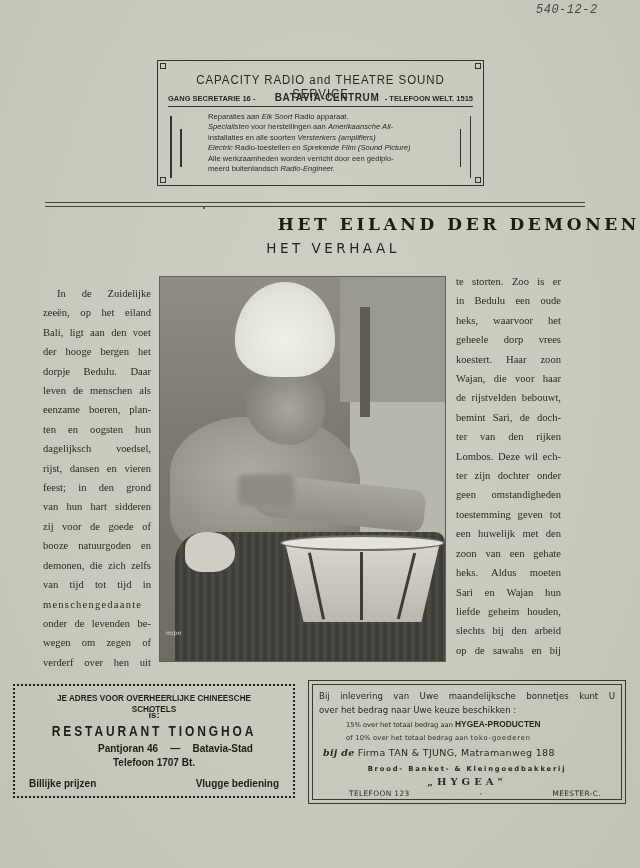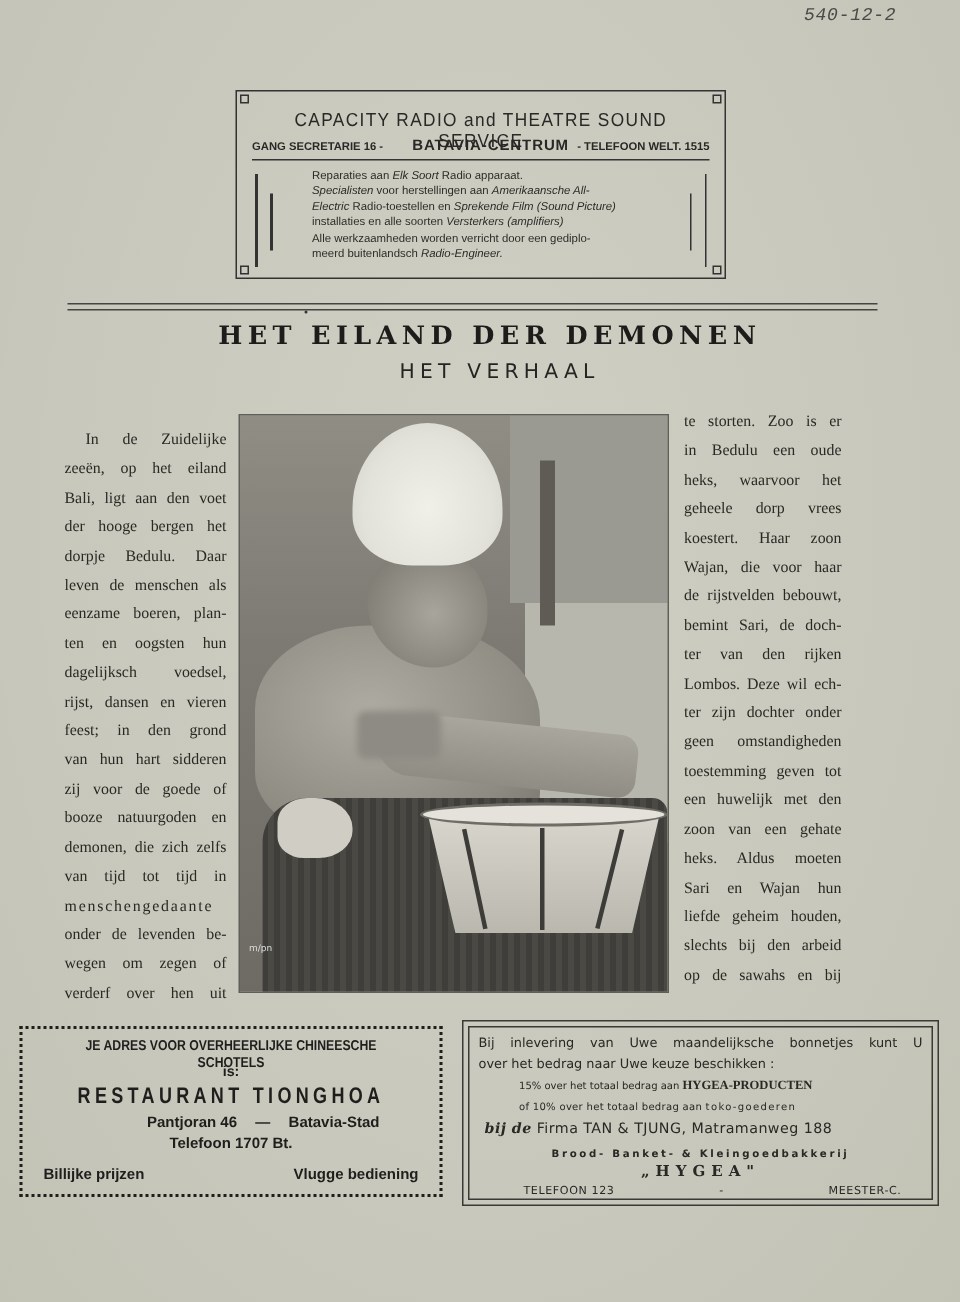--- a/index.html
+++ b/index.html
@@ -56,21 +56,21 @@
 
   
   .rule-double {
     position: absolute; left: 45px; width: 540px; top: 202px; height: 3px;
     border-top: 1px solid #444; border-bottom: 1.6px solid #444;
   }
   .rule-dot { position: absolute; left: 203px; top: 207px; width: 2px; height: 2px; background: #333; border-radius: 50%; }
 
   
   .headline {
-    position: absolute; left: 0; right: 13px; top: 214px; text-align: center;
+    position: absolute; left: 0; right: 0; top: 214px; text-align: right;
     font-family: "DejaVu Serif", serif; font-weight: bold; font-size: 17px; letter-spacing: 3.6px;
     color: #1d1c1a; padding-left: 26px;
   }
   .subhead {
     position: absolute; left: 0; right: 0; top: 240px; text-align: center;
     font-family: "DejaVu Sans", sans-serif; font-size: 13.5px; letter-spacing: 3.5px;
     color: #262422; padding-left: 26px;
   }
 
   
@@ -156,21 +156,21 @@
 
   .hygea-ad {
     position: absolute; left: 308px; top: 680px; width: 318px; height: 124px;
     border: 1.5px solid #3a3935; box-sizing: border-box;
     outline: 1px solid #3a3935; outline-offset: -5px;
     font-family: "DejaVu Sans", sans-serif; color: #2a2825;
   }
   .hygea-ad .intro { position: absolute; left: 10px; right: 10px; top: 8px; font-size: 8.6px; line-height: 14px; text-align: justify; text-align-last: justify; }
   .hygea-ad .intro .second { text-align-last: left; }
   .hygea-ad .pct1 { position: absolute; left: 37px; top: 38px; font-size: 6.7px; }
-  .hygea-ad .pct1 b { font-family: Liberation Serif, serif; font-size: 8.4px; margin-top: 34px; }
+  .hygea-ad .pct1 b { font-family: Liberation Sans, sans-serif; font-size: 8.4px; margin-top: 34px; }
   .hygea-ad .pct2 { position: absolute; left: 37px; top: 53px; font-size: 6.7px; letter-spacing: 0.2px; }
   .hygea-ad .pct2 .sp { letter-spacing: 0.9px; }
   .hygea-ad .firm { position: absolute; left: 14px; top: 66px; font-size: 9.5px; letter-spacing: 0.3px; }
   .hygea-ad .firm i { font-weight: bold; font-family: "DejaVu Serif", serif; }
   .hygea-ad .bakery { position: absolute; left: 0; right: 0; top: 84px; text-align: center; font-size: 6.8px; font-weight: bold; letter-spacing: 1.8px; }
   .hygea-ad .brand { position: absolute; left: 0; right: 0; top: 95px; text-align: center; font-size: 10px; font-weight: bold; letter-spacing: 4px; font-family: "DejaVu Serif", serif; }
   .hygea-ad .foot { position: absolute; left: 40px; right: 24px; top: 108px; display: flex; justify-content: space-between; font-size: 7.4px; letter-spacing: 0.4px; }
 </style>
 </head>
 <body>
@@ -190,22 +190,22 @@
     <span class="city">BATAVIA-CENTRUM</span>
     <span>- TELEFOON WELT. 1515</span>
   </div>
   <span class="vbar l1"></span>
   <span class="vbar l2"></span>
   <span class="vbar r1"></span>
   <span class="vbar r2"></span>
   <div class="body" id="radio-body">
       <div><span>Reparaties aan </span><i>Elk Soort</i><span> Radio apparaat.</span></div>
       <div><i>Specialisten</i><span>  voor  herstellingen aan </span><i>Amerikaansche All-</i></div>
+      <div><span>installaties en alle soorten </span><i>Versterkers (amplifiers)</i></div>
       <div><i>Electric</i><span> Radio-toestellen en </span><i>Sprekende Film (Sound Picture)</i></div>
-      <div><span>installaties en alle soorten </span><i>Versterkers (amplifiers)</i></div>
       <div><span>Alle werkzaamheden worden verricht door een gediplo-</span></div>
       <div><span>meerd buitenlandsch </span><i>Radio-Engineer.</i></div>
     </div>
 </div>
 
 <div class="rule-double"></div>
 <div class="rule-dot"></div>
 
 <div class="headline">HET EILAND DER DEMONEN</div>
 <div class="subhead">HET VERHAAL</div>

